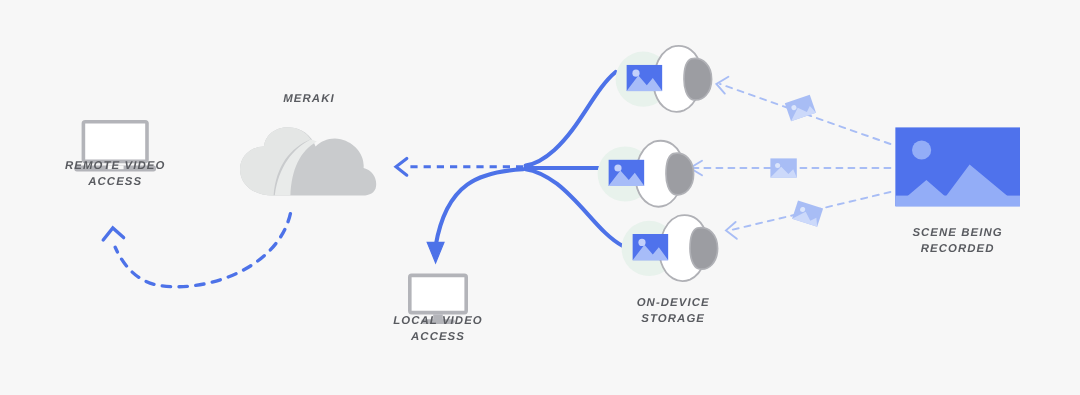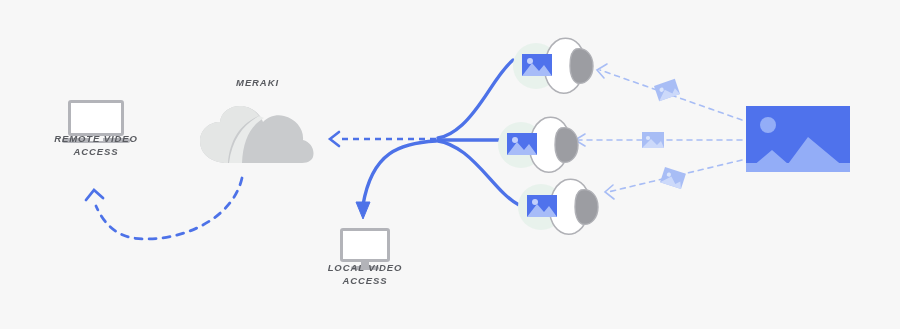--- a/index.html
+++ b/index.html
@@ -297,23 +297,27 @@
       <path d="M37 14 C47 12 54 20 54 31 C54 42 47 50 38 48
                C33 46 31 38 31 31 C31 23 32 16 37 14 Z" fill="#9c9da2" stroke="#b0b1b6" stroke-width="1.4"></path>
     </svg>
     <svg class="cam-thumb" viewBox="0 0 30 22">
       <rect x="0" y="0" width="30" height="22" fill="#4f72ec"></rect>
       <circle cx="8" cy="7" r="3" fill="#c3d0fb"></circle>
       <polygon points="0,22 10,9 17,17 22,11 30,22" fill="#a7bcf8"></polygon>
     </svg>
   </div>
 
+  <div class="node-label" id="storage-label">On-Device
+Storage</div>
 
   <div class="node" id="scene">
     <svg width="104" height="66" viewBox="0 0 104 66">
       <rect x="0" y="0" width="104" height="66" fill="#4f72ec"></rect>
       <circle cx="22" cy="19" r="8" fill="#93adf7"></circle>
       <polygon points="0,66 26,44 42,58 62,31 104,66" fill="#93adf7"></polygon>
       <rect x="0" y="57" width="104" height="9" fill="#93adf7"></rect>
     </svg>
   </div>
+  <div class="node-label" id="scene-label">Scene Being
+Recorded</div>
 
 </div>
 
 </body></html>

